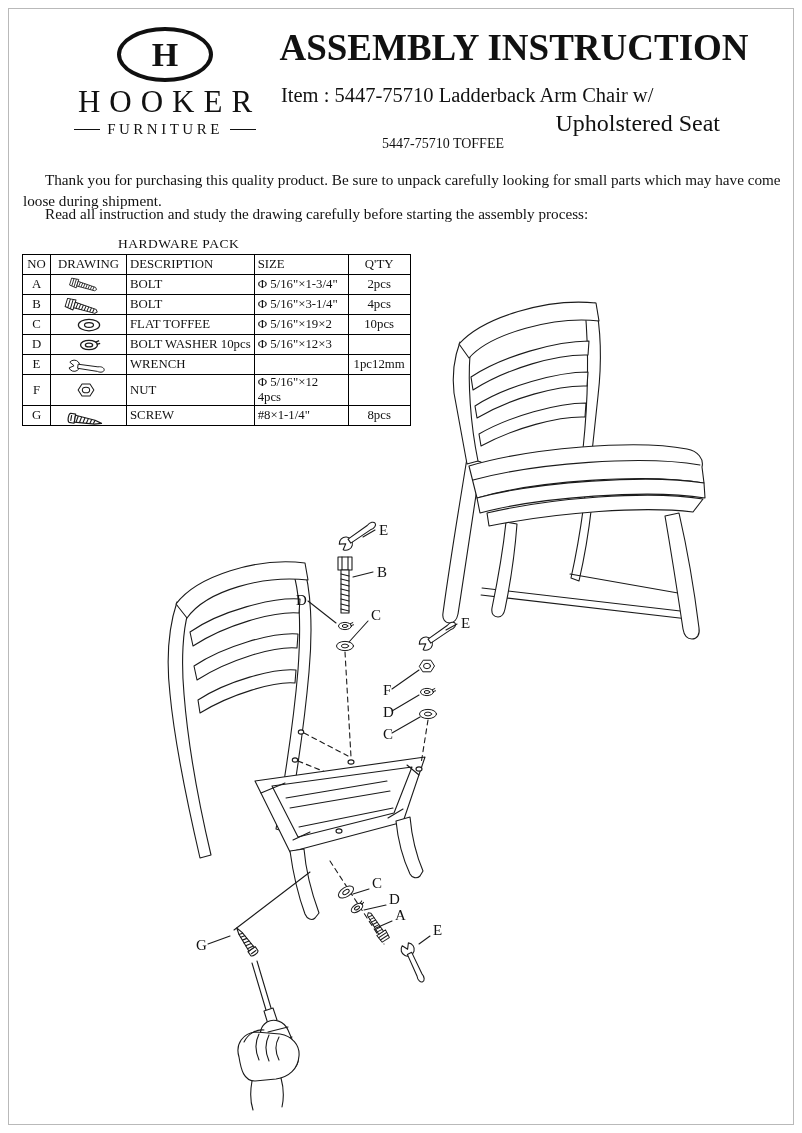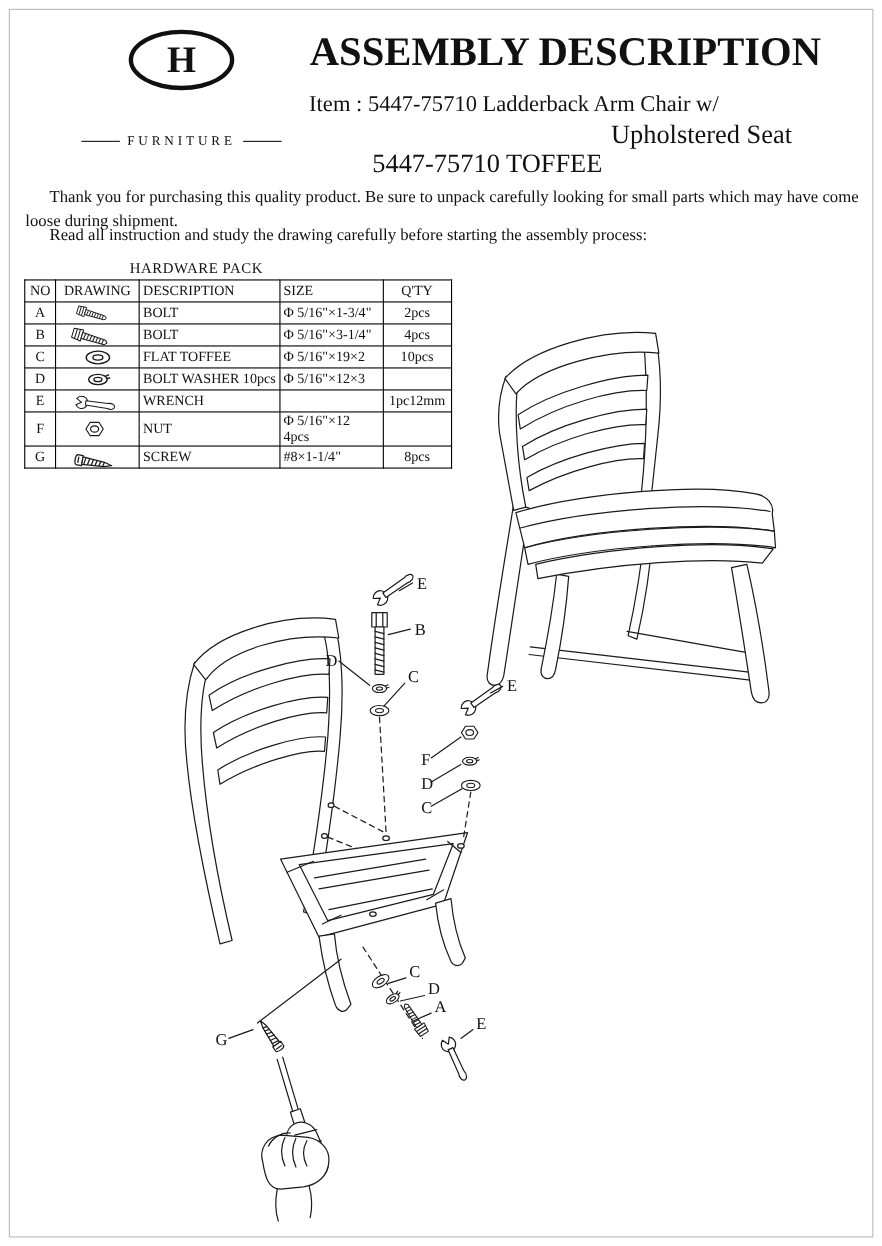--- a/index.html
+++ b/index.html
@@ -11,29 +11,29 @@
   .page-border { position:absolute; inset:8px; border:1px solid #b9b9b9; }
 
   
   .logo-oval { position:absolute; left:117px; top:27px; width:96px; height:55px;
     border:4px solid #101010; border-radius:50%;
     display:flex; align-items:center; justify-content:center;
     font-size:34px; font-weight:bold; }
   .logo-brand { position:absolute; left:63px; top:84px; width:204px; text-align:center;
     font-size:31px; letter-spacing:9px; text-indent:9px; }
   .logo-sub { position:absolute; left:74px; top:121px; width:182px;
-    display:flex; align-items:center; gap:7px; font-size:12px; letter-spacing:3.5px; }
+    display:flex; align-items:center; gap:7px; font-size:15px; letter-spacing:3.5px; }
   .logo-sub .rule { flex:1; border-top:1.5px solid #111; height:0; }
 
   
   .title { position:absolute; left:256px; top:26px; width:516px; text-align:center;
     font-size:37px; white-space:nowrap; }
   .item1 { position:absolute; left:281px; top:84px; font-size:20.5px; white-space:nowrap; }
   .item2 { position:absolute; left:288px; top:110px; width:432px; text-align:right; font-size:24px; }
-  .item3 { position:absolute; left:283px; top:136px; width:320px; text-align:center; font-size:24px; }
+  .item3 { position:absolute; left:283px; top:136px; width:320px; text-align:center; font-size:14px; }
 
   
   .p1 { position:absolute; left:23px; top:170px; width:762px; font-size:15.2px;
     line-height:1.38; text-indent:22px; }
   .p2 { position:absolute; left:23px; top:205px; width:762px; font-size:15.2px; text-indent:22px; }
 
   
   .hw-title { position:absolute; left:118px; top:236px; font-size:13.5px; letter-spacing:.5px; }
   .hw-table { position:absolute; left:22px; top:254px; border-collapse:collapse;
     font-size:12.8px; table-layout:fixed; }
@@ -85,27 +85,28 @@
     </g>
   </defs>
 </svg>
 
 <div class="page">
   <div class="page-border"></div>
 
   <div class="logo-oval">
     <span>H</span>
   </div>
+  <div class="logo-brand">HOOKER</div>
   <div class="logo-sub">
     <span class="rule"></span>
     <span>FURNITURE</span>
     <span class="rule"></span>
   </div>
 
-  <h1 class="title">ASSEMBLY DESCRIPTION</h1>
+  <h1 class="title">ASSEMBLY INSTRUCTION</h1>
   <div class="item1">
     <span>Item :</span>
     <span>5447-75710 Ladderback Arm Chair w/</span>
   </div>
   <div class="item2">Upholstered Seat</div>
   <div class="item3">5447-75710 TOFFEE</div>
 
   <p class="p1">Thank you for purchasing this quality product. Be sure to unpack carefully looking for small parts which may have come loose during shipment.</p>
   <p class="p2">Read all instruction and study the drawing carefully before starting the assembly process:</p>
 

